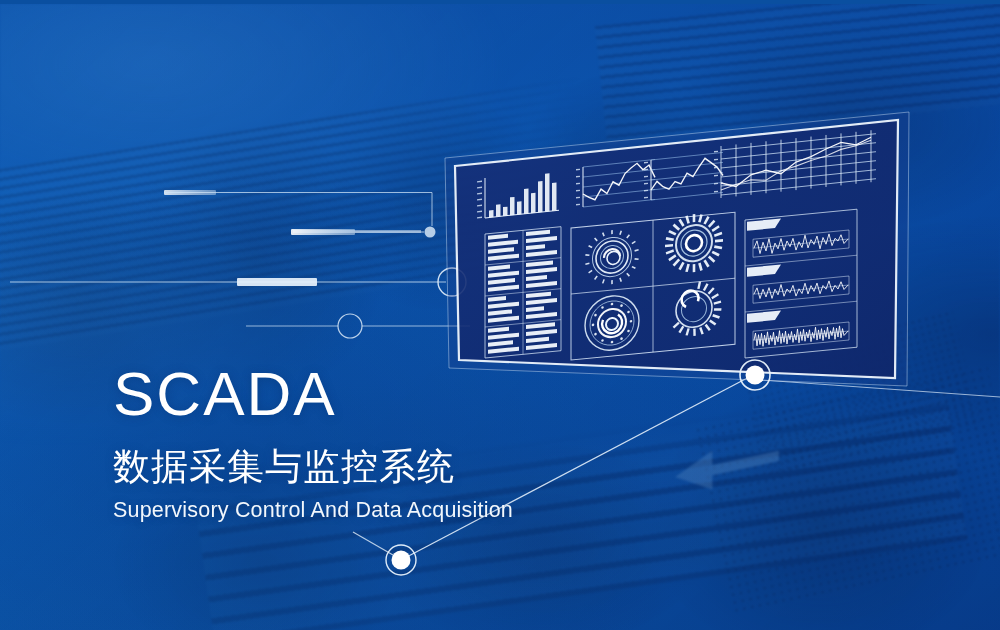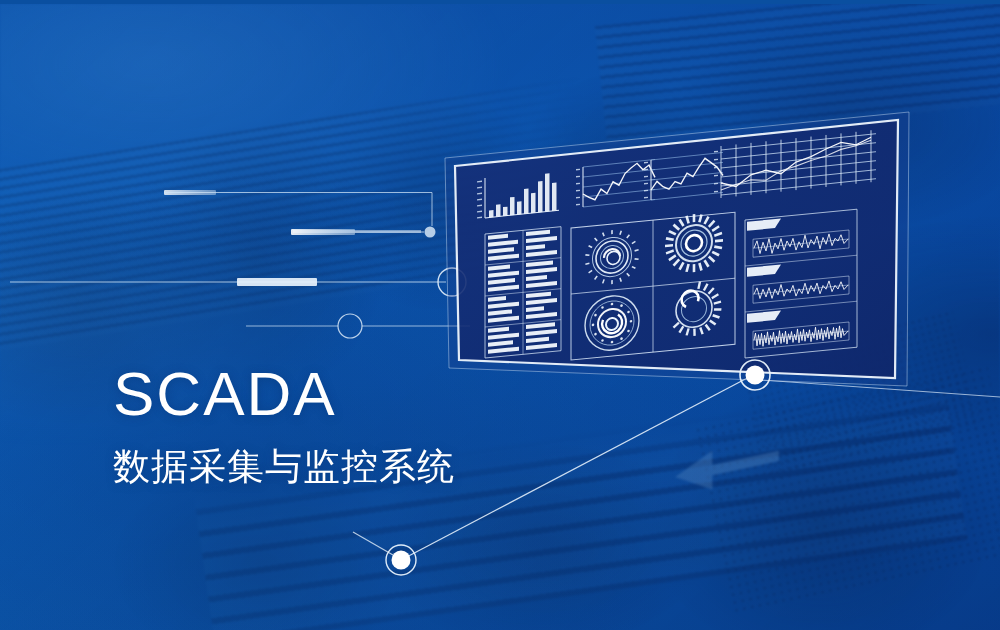--- a/index.html
+++ b/index.html
@@ -521,15 +521,16 @@
       <g>
         <circle cx="312" cy="265" r="15" fill="none" stroke="#eaf4fd" stroke-width="1.6" opacity=".95"></circle>
         <circle cx="312" cy="265" r="9.5" fill="#ffffff"></circle>
       </g>
     </svg>
   </div>
 
   <div id="headline">
     <div class="h-title">SCADA</div>
     <div class="h-sub">数据采集与监控系统</div>
+    <div class="h-eng">Supervisory Control And Data Acquisition</div>
   </div>
 
 </div>
 
 </body></html>

